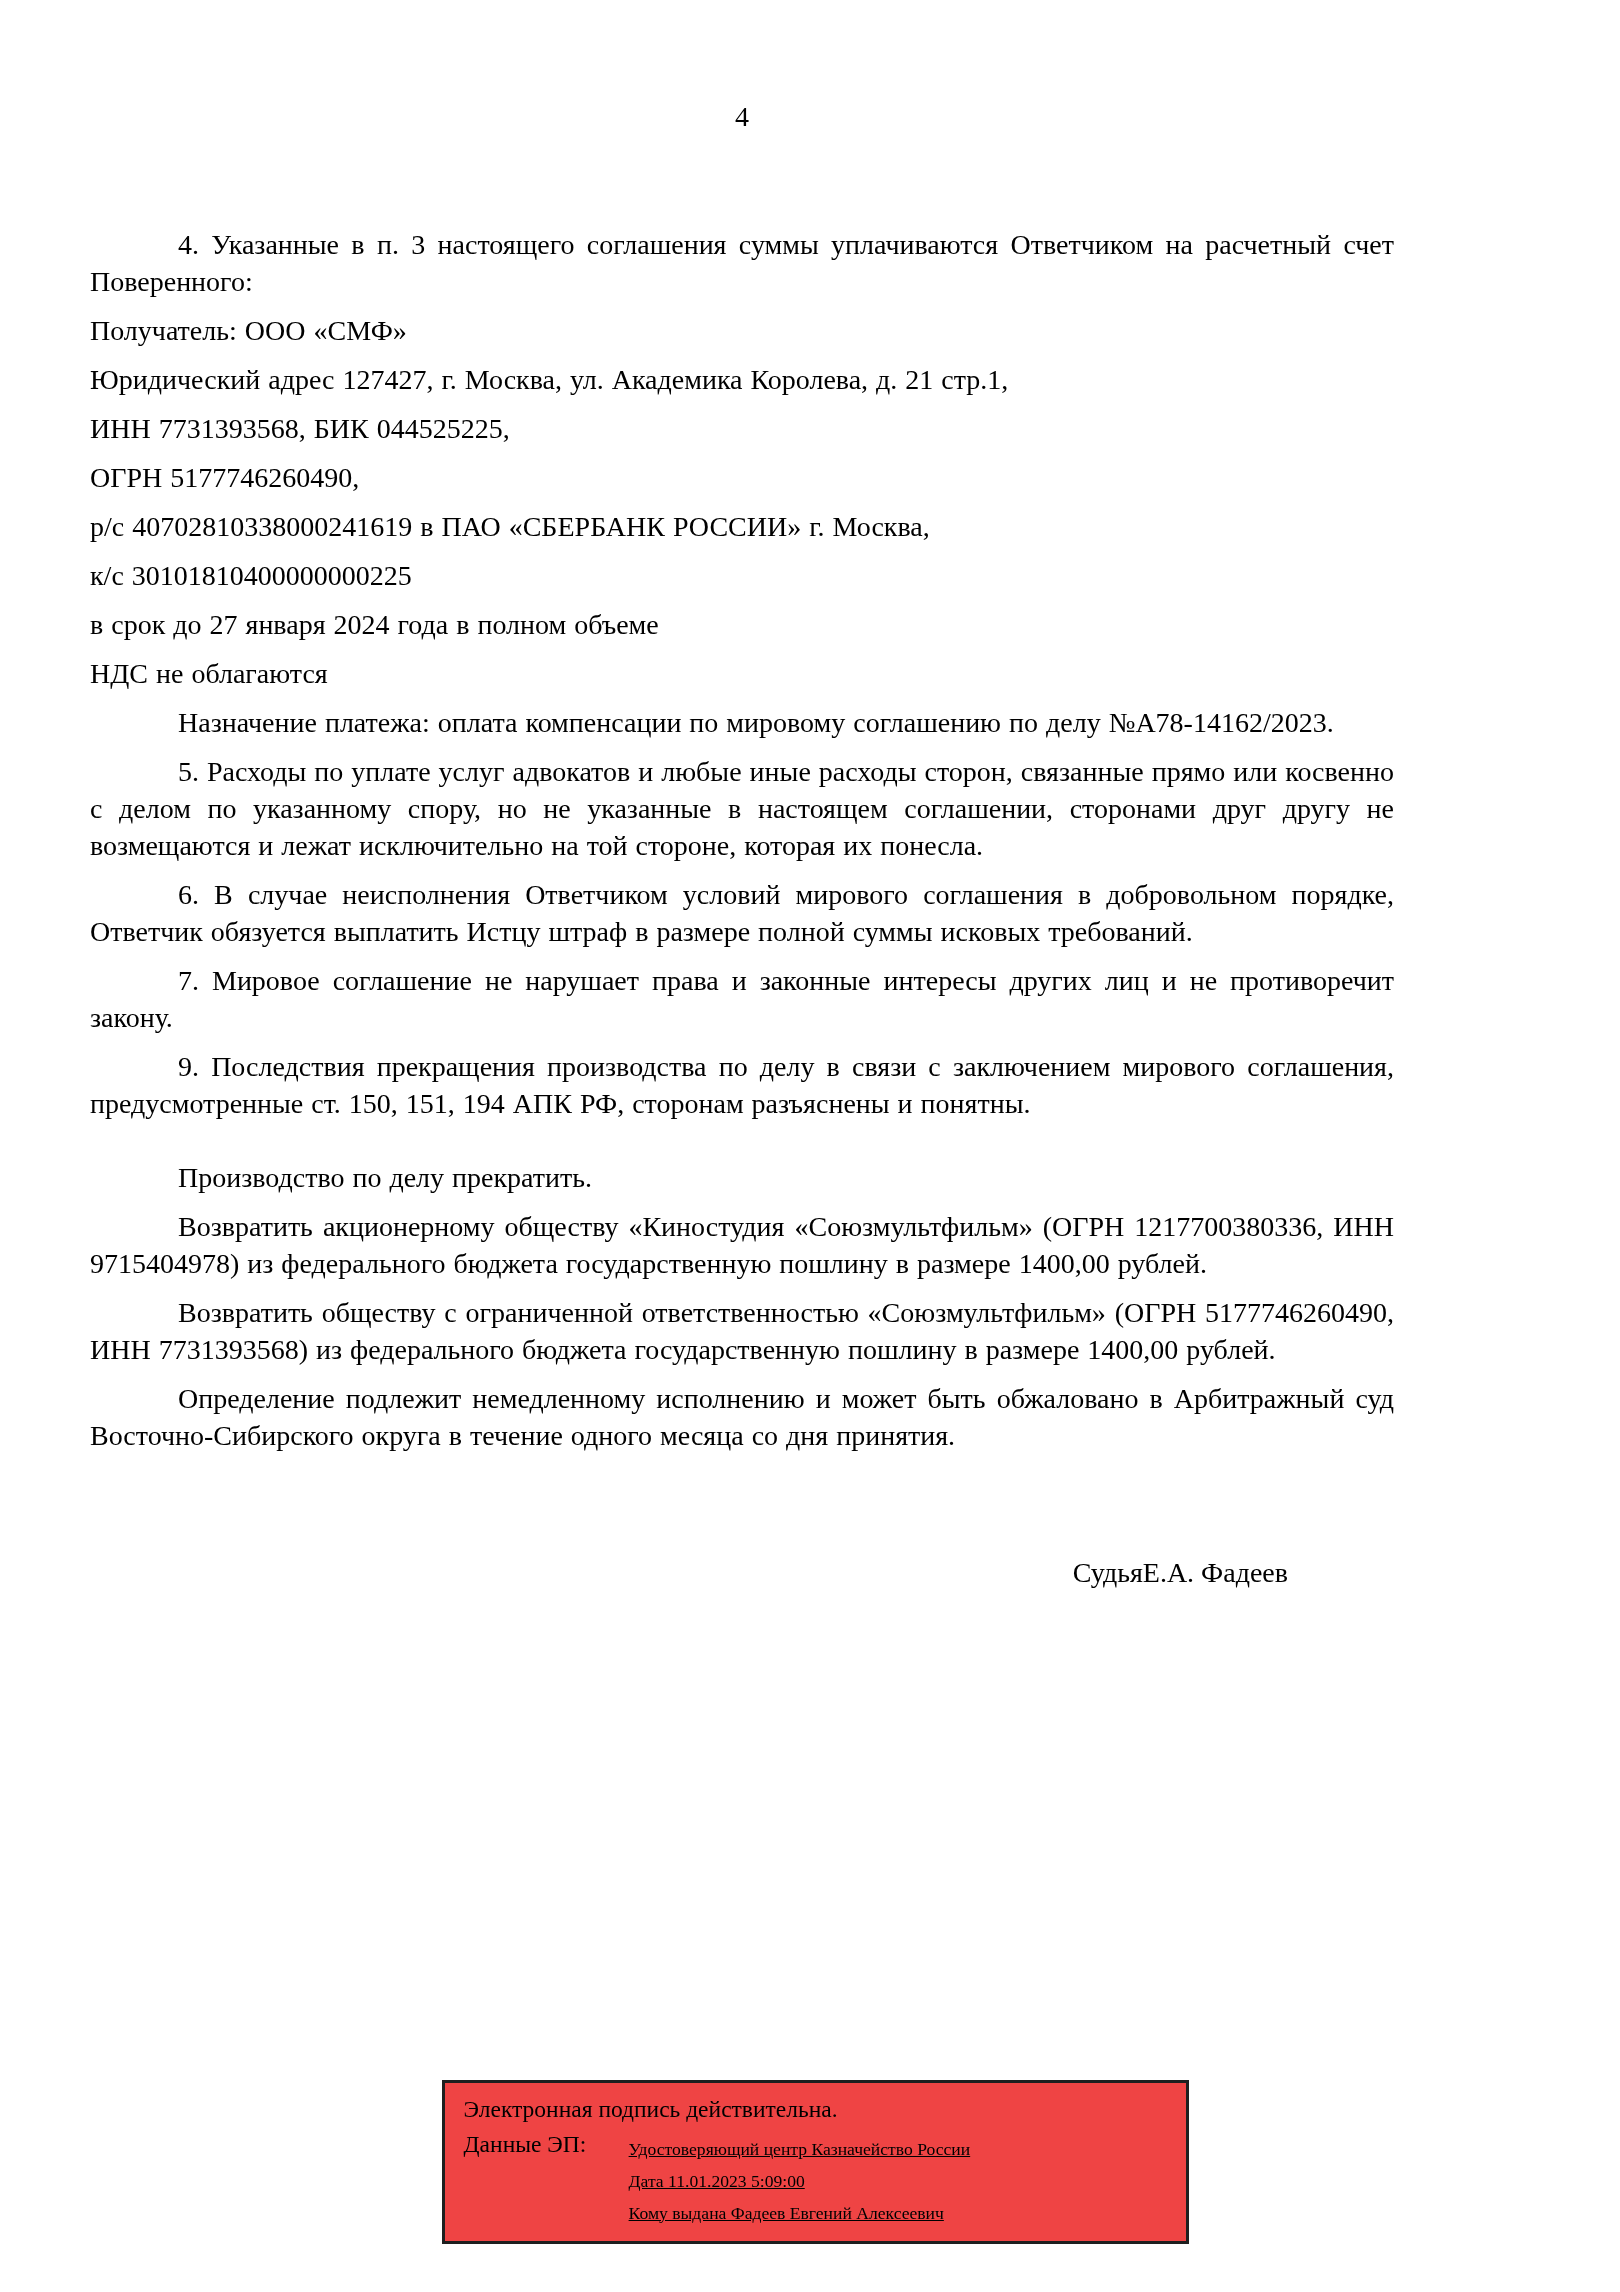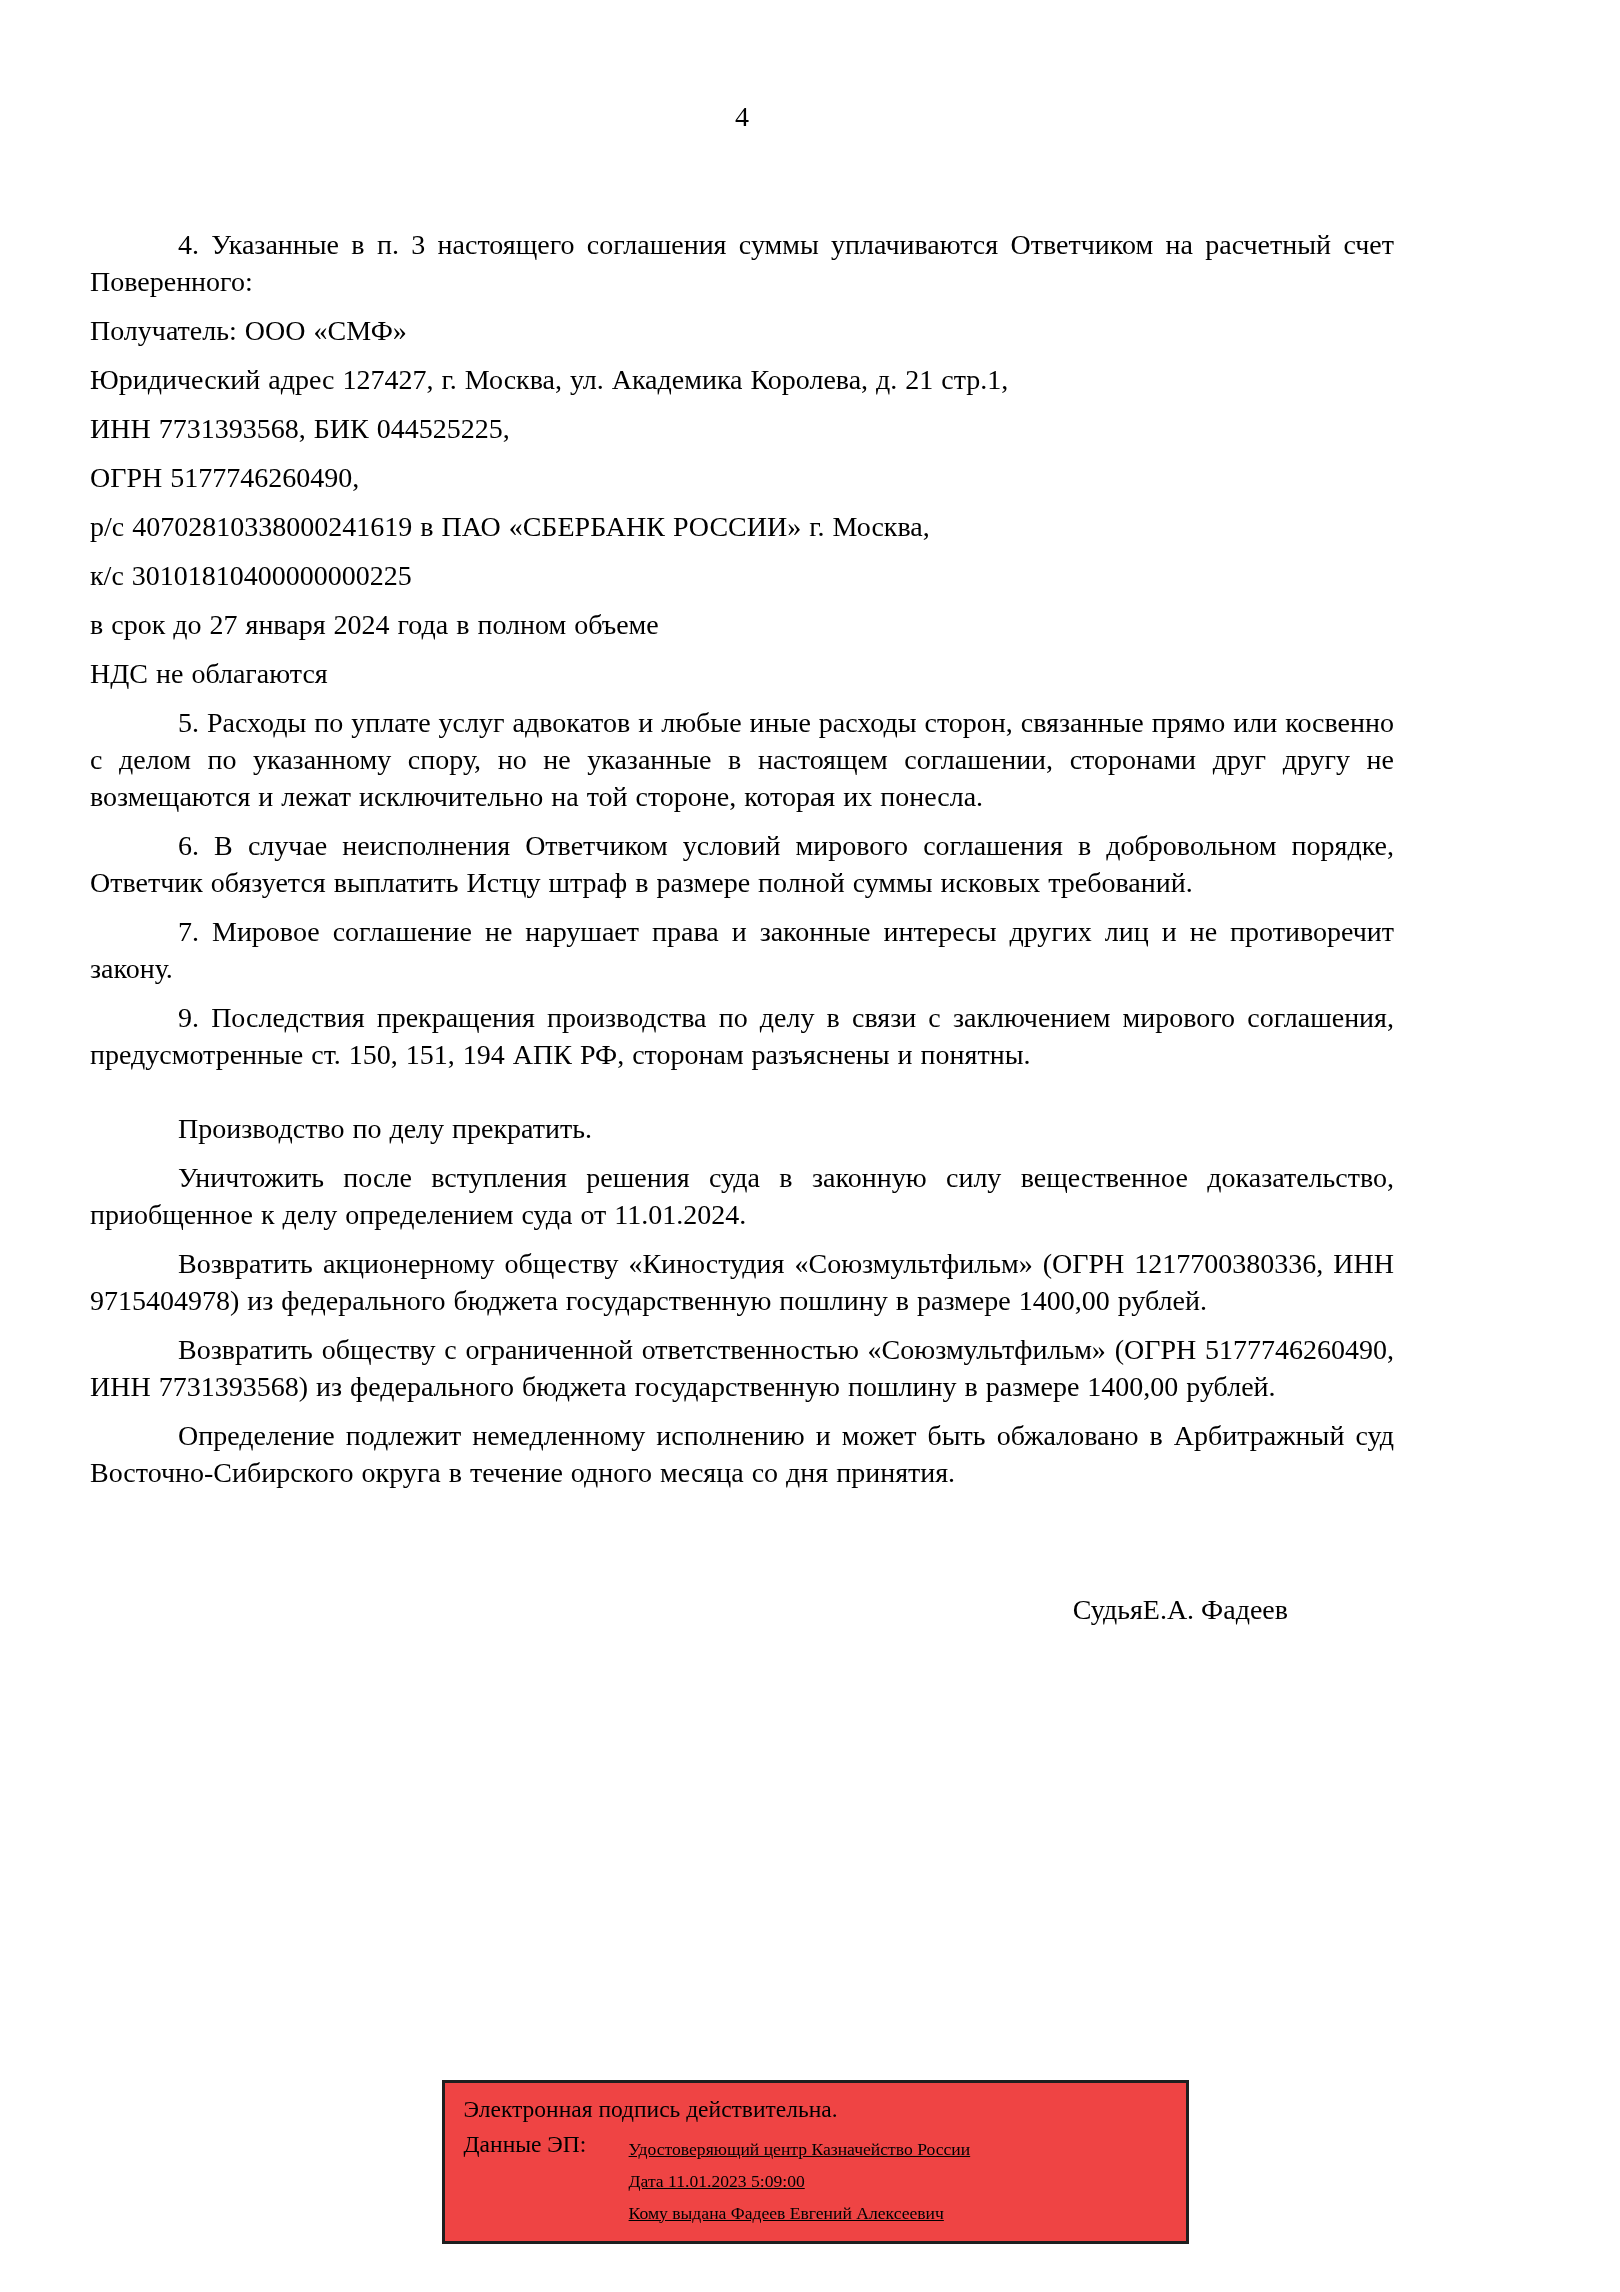--- a/index.html
+++ b/index.html
@@ -51,26 +51,26 @@
     <div class="body-text">
       <p class="ind j">4. Указанные в п. 3 настоящего соглашения суммы уплачиваются Ответчиком на расчетный счет Поверенного:</p>
       <p>Получатель: ООО «СМФ»</p>
       <p>Юридический адрес 127427, г. Москва, ул. Академика Королева, д. 21 стр.1,</p>
       <p>ИНН 7731393568, БИК 044525225,</p>
       <p>ОГРН 5177746260490,</p>
       <p>р/с 40702810338000241619 в ПАО «СБЕРБАНК РОССИИ» г. Москва,</p>
       <p>к/с 30101810400000000225</p>
       <p>в срок до 27 января 2024 года в полном объеме</p>
       <p>НДС не облагаются</p>
+      <p class="ind j">Назначение платежа: оплата компенсации по мировому соглашению по делу №А78-14162/2023.</p>
       <p class="ind j">5. Расходы по уплате услуг адвокатов и любые иные расходы сторон, связанные прямо или косвенно с делом по указанному спору, но не указанные в настоящем соглашении, сторонами друг другу не возмещаются и лежат исключительно на той стороне, которая их понесла.</p>
       <p class="ind j">6. В случае неисполнения Ответчиком условий мирового соглашения в добровольном порядке, Ответчик обязуется выплатить Истцу штраф в размере полной суммы исковых требований.</p>
       <p class="ind j">7. Мировое соглашение не нарушает права и законные интересы других лиц и не противоречит закону.</p>
       <p class="ind j">9. Последствия прекращения производства по делу в связи с заключением мирового соглашения, предусмотренные ст. 150, 151, 194 АПК РФ, сторонам разъяснены и понятны.</p>
       <p class="ind gap">Производство по делу прекратить.</p>
-      <p class="ind j">Уничтожить после вступления решения суда в законную силу вещественное доказательство, приобщенное к делу определением суда от 11.01.2024.</p>
       <p class="ind j">Возвратить акционерному обществу «Киностудия «Союзмультфильм» (ОГРН 1217700380336, ИНН 9715404978) из федерального бюджета государственную пошлину в размере 1400,00 рублей.</p>
       <p class="ind j">Возвратить обществу с ограниченной ответственностью «Союзмультфильм» (ОГРН 5177746260490, ИНН 7731393568) из федерального бюджета государственную пошлину в размере 1400,00 рублей.</p>
       <p class="ind j">Определение подлежит немедленному исполнению и может быть обжаловано в Арбитражный суд Восточно-Сибирского округа в течение одного месяца со дня принятия.</p>
 
       <div class="sig-row">
         <span>Судья</span>
         <span>Е.А. Фадеев</span>
       </div>
     </div>
   </div>

